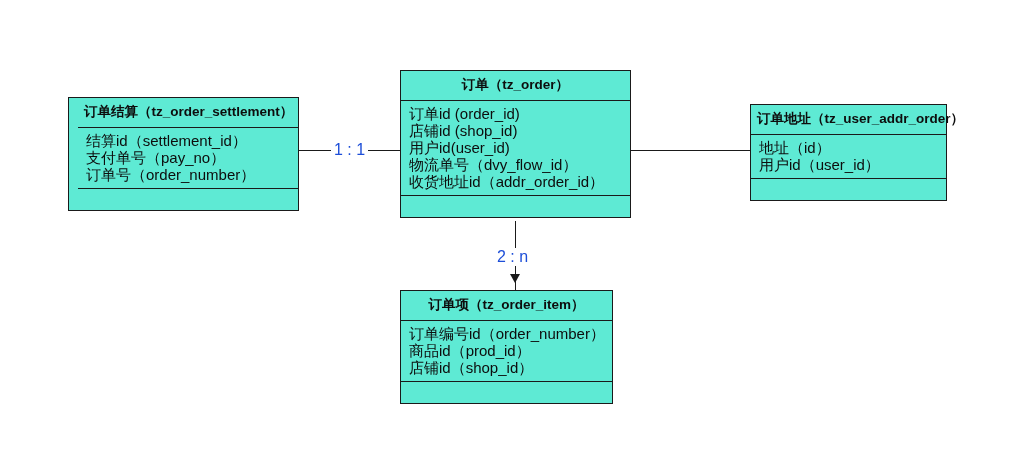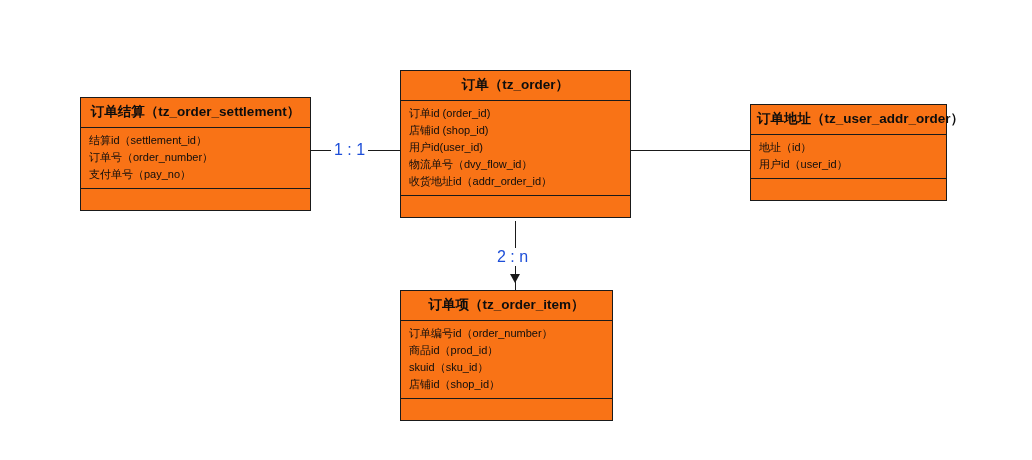--- a/index.html
+++ b/index.html
@@ -13,50 +13,50 @@
   #canvas {
     position: relative;
     width: 1032px;
     height: 460px;
     background: #ffffff;
     overflow: hidden;
   }
   .entity {
     position: absolute;
     border: 1.5px solid #1a1a1a;
-    background: #f97316;
+    background: #5eead4;
     box-sizing: border-box;
   }
   .entity-title {
     text-align: center;
     font-weight: bold;
     font-size: 13.5px;
     color: #0d0d0d;
     padding: 5px 6px 6px 6px;
     border-bottom: 1.5px solid #1a1a1a;
     box-sizing: border-box;
     white-space: nowrap;
   }
   .entity-attrs {
     padding: 4px 8px 5px 8px;
     box-sizing: border-box;
     border-bottom: 1.5px solid #1a1a1a;
   }
   .entity-attrs .attr {
-    font-size: 11px;
+    font-size: 15px;
     color: #0d0d0d;
     line-height: 17px;
     white-space: nowrap;
   }
   .entity-footer {
     box-sizing: border-box;
   }
 
   
-  #ent-settlement { left: 80px;  top: 97px;  width: 231px; }
+  #ent-settlement { left: 68px;  top: 97px;  width: 231px; padding-left: 9px; }
   #ent-settlement .entity-footer { height: 21px; }
 
   #ent-order { left: 400px; top: 70px; width: 231px; }
   #ent-order .entity-footer { height: 21px; }
 
   #ent-addr { left: 750px; top: 104px; width: 197px; }
   #ent-addr .entity-footer { height: 21px; }
 
   #ent-item { left: 400px; top: 290px; width: 213px; }
   #ent-item .entity-footer { height: 21px; }
@@ -108,22 +108,22 @@
   <div class="line-h" id="line-order-addr"></div>
 
   <div class="line-v" id="line-order-item"></div>
   <div class="arrow-down" id="arrow-order-item"></div>
   <div class="edge-label" id="label-1-n">2 : n</div>
 
   <div class="entity" id="ent-settlement">
     <div class="entity-title">订单结算（tz_order_settlement）</div>
     <div class="entity-attrs">
       <div class="attr">结算id（settlement_id）</div>
+      <div class="attr">支付单号（pay_no）</div>
       <div class="attr">订单号（order_number）</div>
-      <div class="attr">支付单号（pay_no）</div>
     </div>
     <div class="entity-footer"></div>
   </div>
 
   <div class="entity" id="ent-order">
     <div class="entity-title">订单（tz_order）</div>
     <div class="entity-attrs">
       <div class="attr">订单id (order_id)</div>
       <div class="attr">店铺id (shop_id)</div>
       <div class="attr">用户id(user_id)</div>
@@ -140,19 +140,18 @@
       <div class="attr">用户id（user_id）</div>
     </div>
     <div class="entity-footer"></div>
   </div>
 
   <div class="entity" id="ent-item">
     <div class="entity-title">订单项（tz_order_item）</div>
     <div class="entity-attrs">
       <div class="attr">订单编号id（order_number）</div>
       <div class="attr">商品id（prod_id）</div>
-      <div class="attr">skuid（sku_id）</div>
       <div class="attr">店铺id（shop_id）</div>
     </div>
     <div class="entity-footer"></div>
   </div>
 
 </div>
 
 </body></html>

